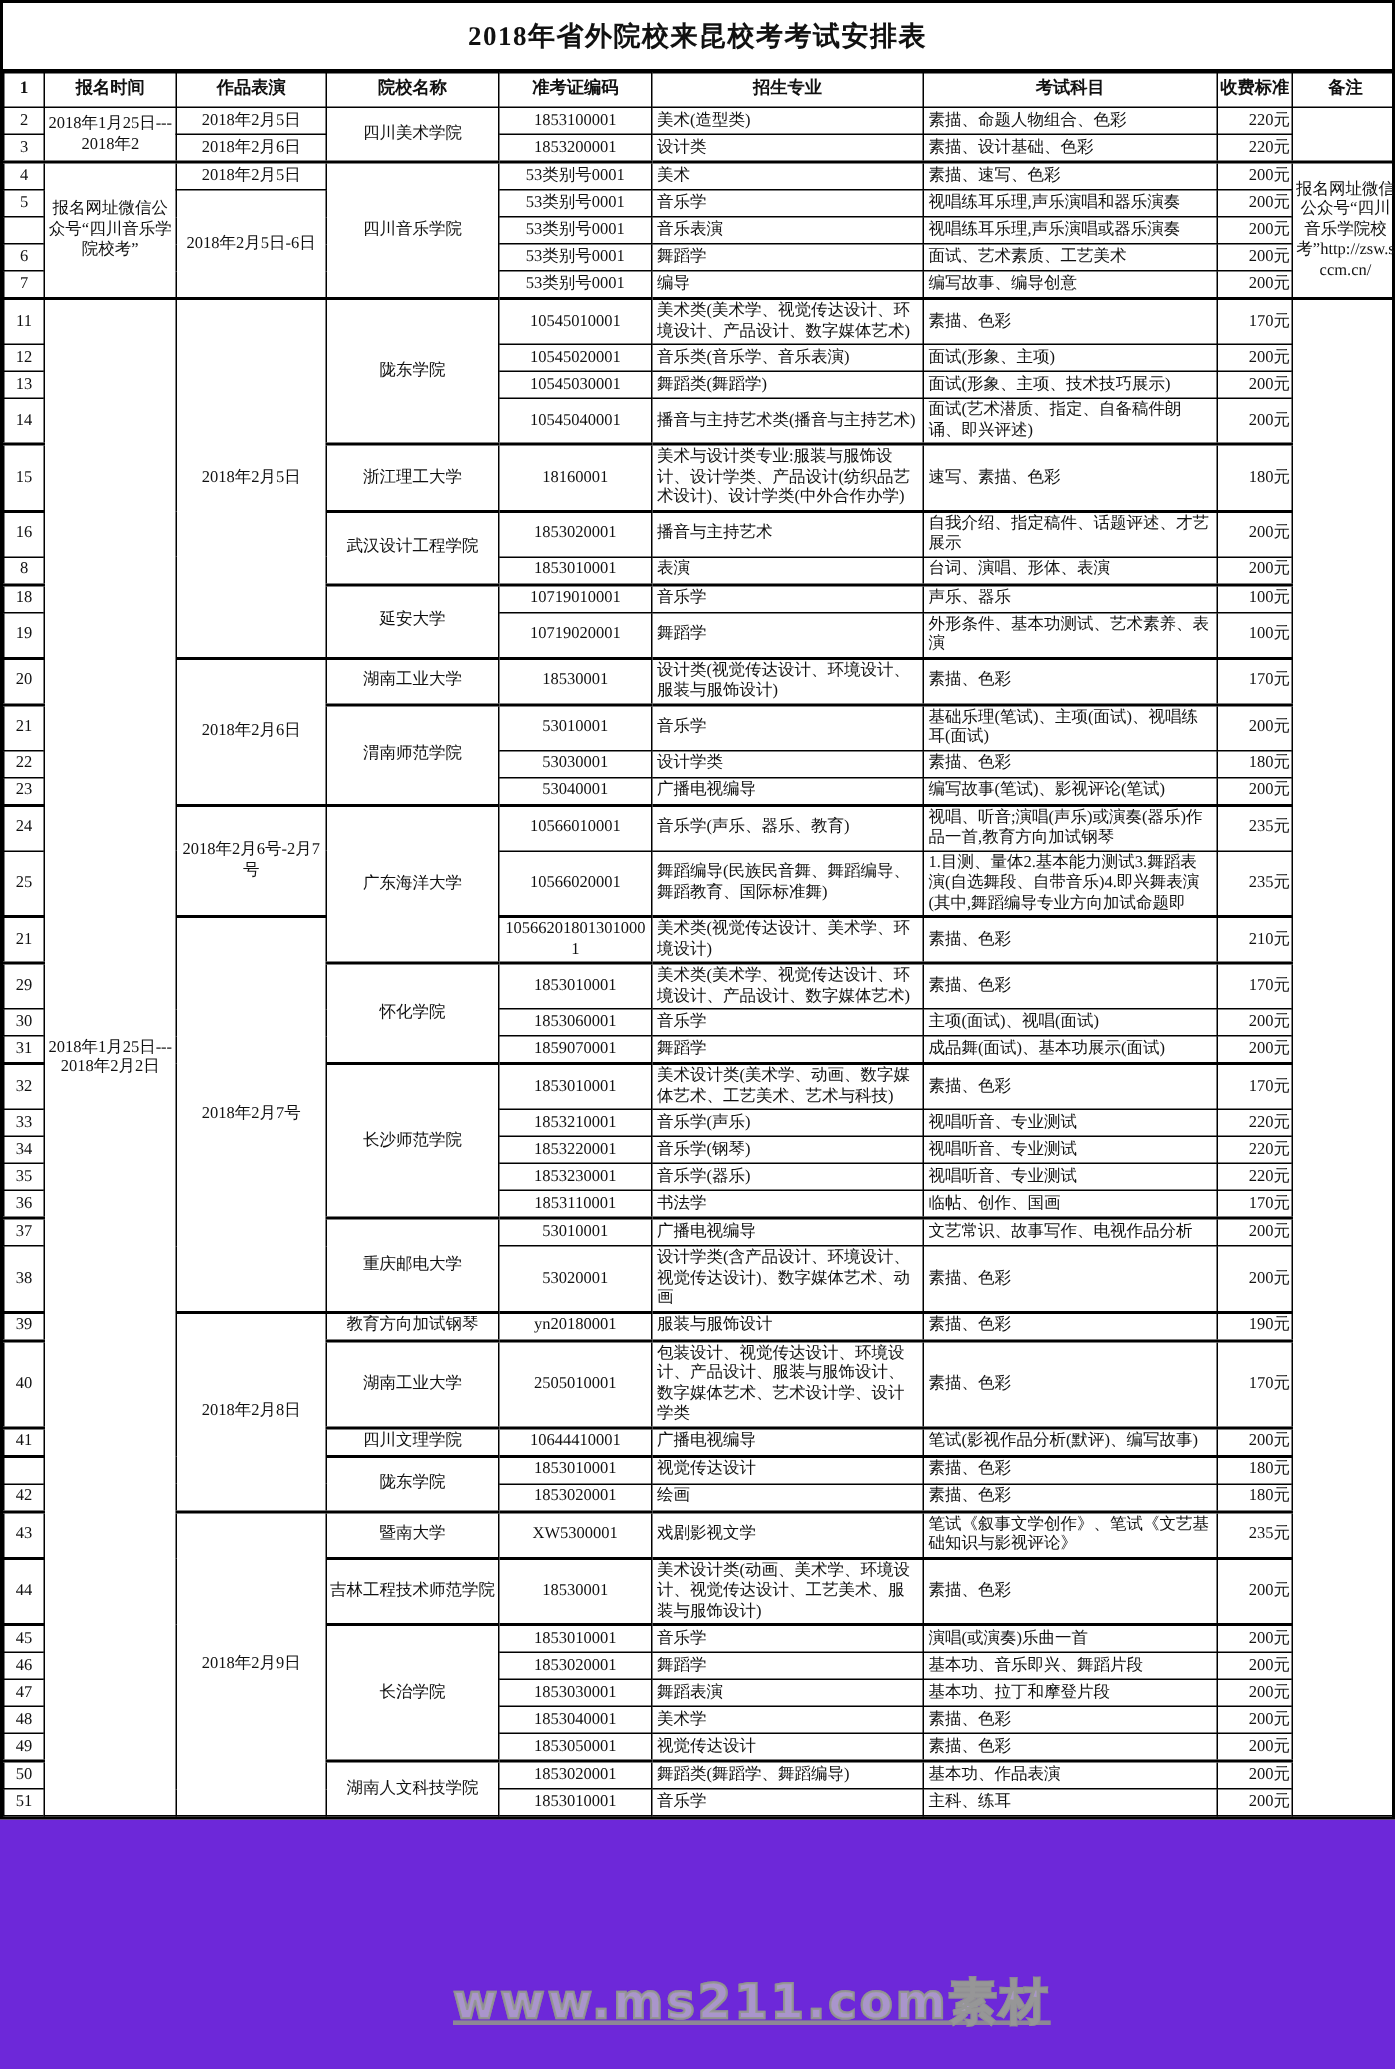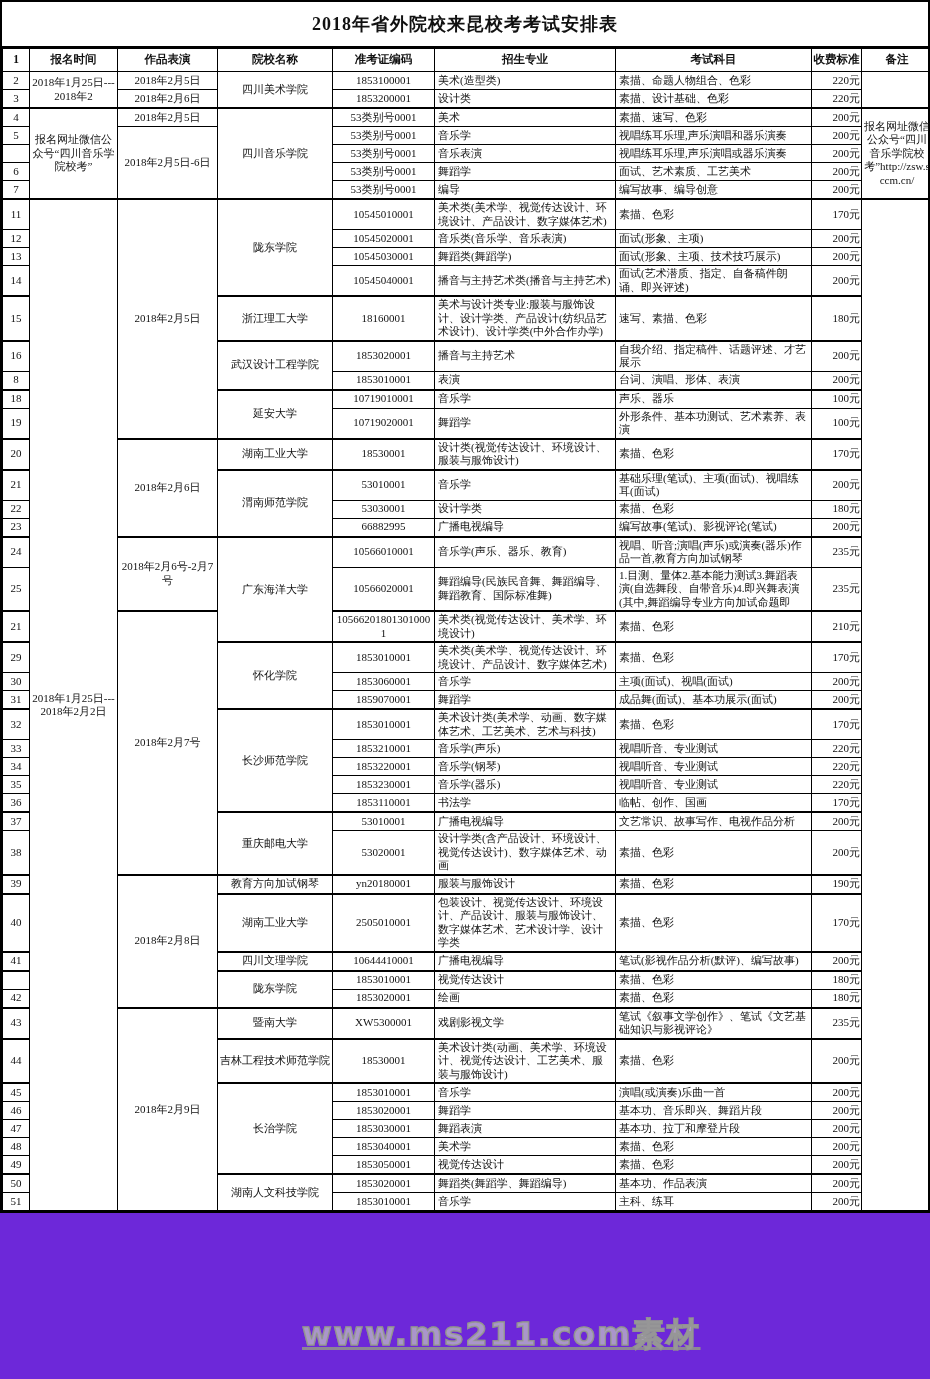--- a/index.html
+++ b/index.html
@@ -204,21 +204,21 @@
           </tr>
           <tr>
             <td class="c0">22</td>
             <td class="c4">53030001</td>
             <td class="c5">设计学类</td>
             <td class="c6">素描、色彩</td>
             <td class="c7">180元</td>
           </tr>
           <tr>
             <td class="c0">23</td>
-            <td class="c4">66882995</td>
+            <td class="c4">53040001</td>
             <td class="c5">广播电视编导</td>
             <td class="c6">编写故事(笔试)、影视评论(笔试)</td>
             <td class="c7">200元</td>
           </tr>
           <tr class="gt">
             <td class="c0">24</td>
             <td class="c2" rowspan="2">2018年2月6号-2月7号</td>
             <td class="c3" rowspan="3">广东海洋大学</td>
             <td class="c4">10566010001</td>
             <td class="c5">音乐学(声乐、器乐、教育)</td>

